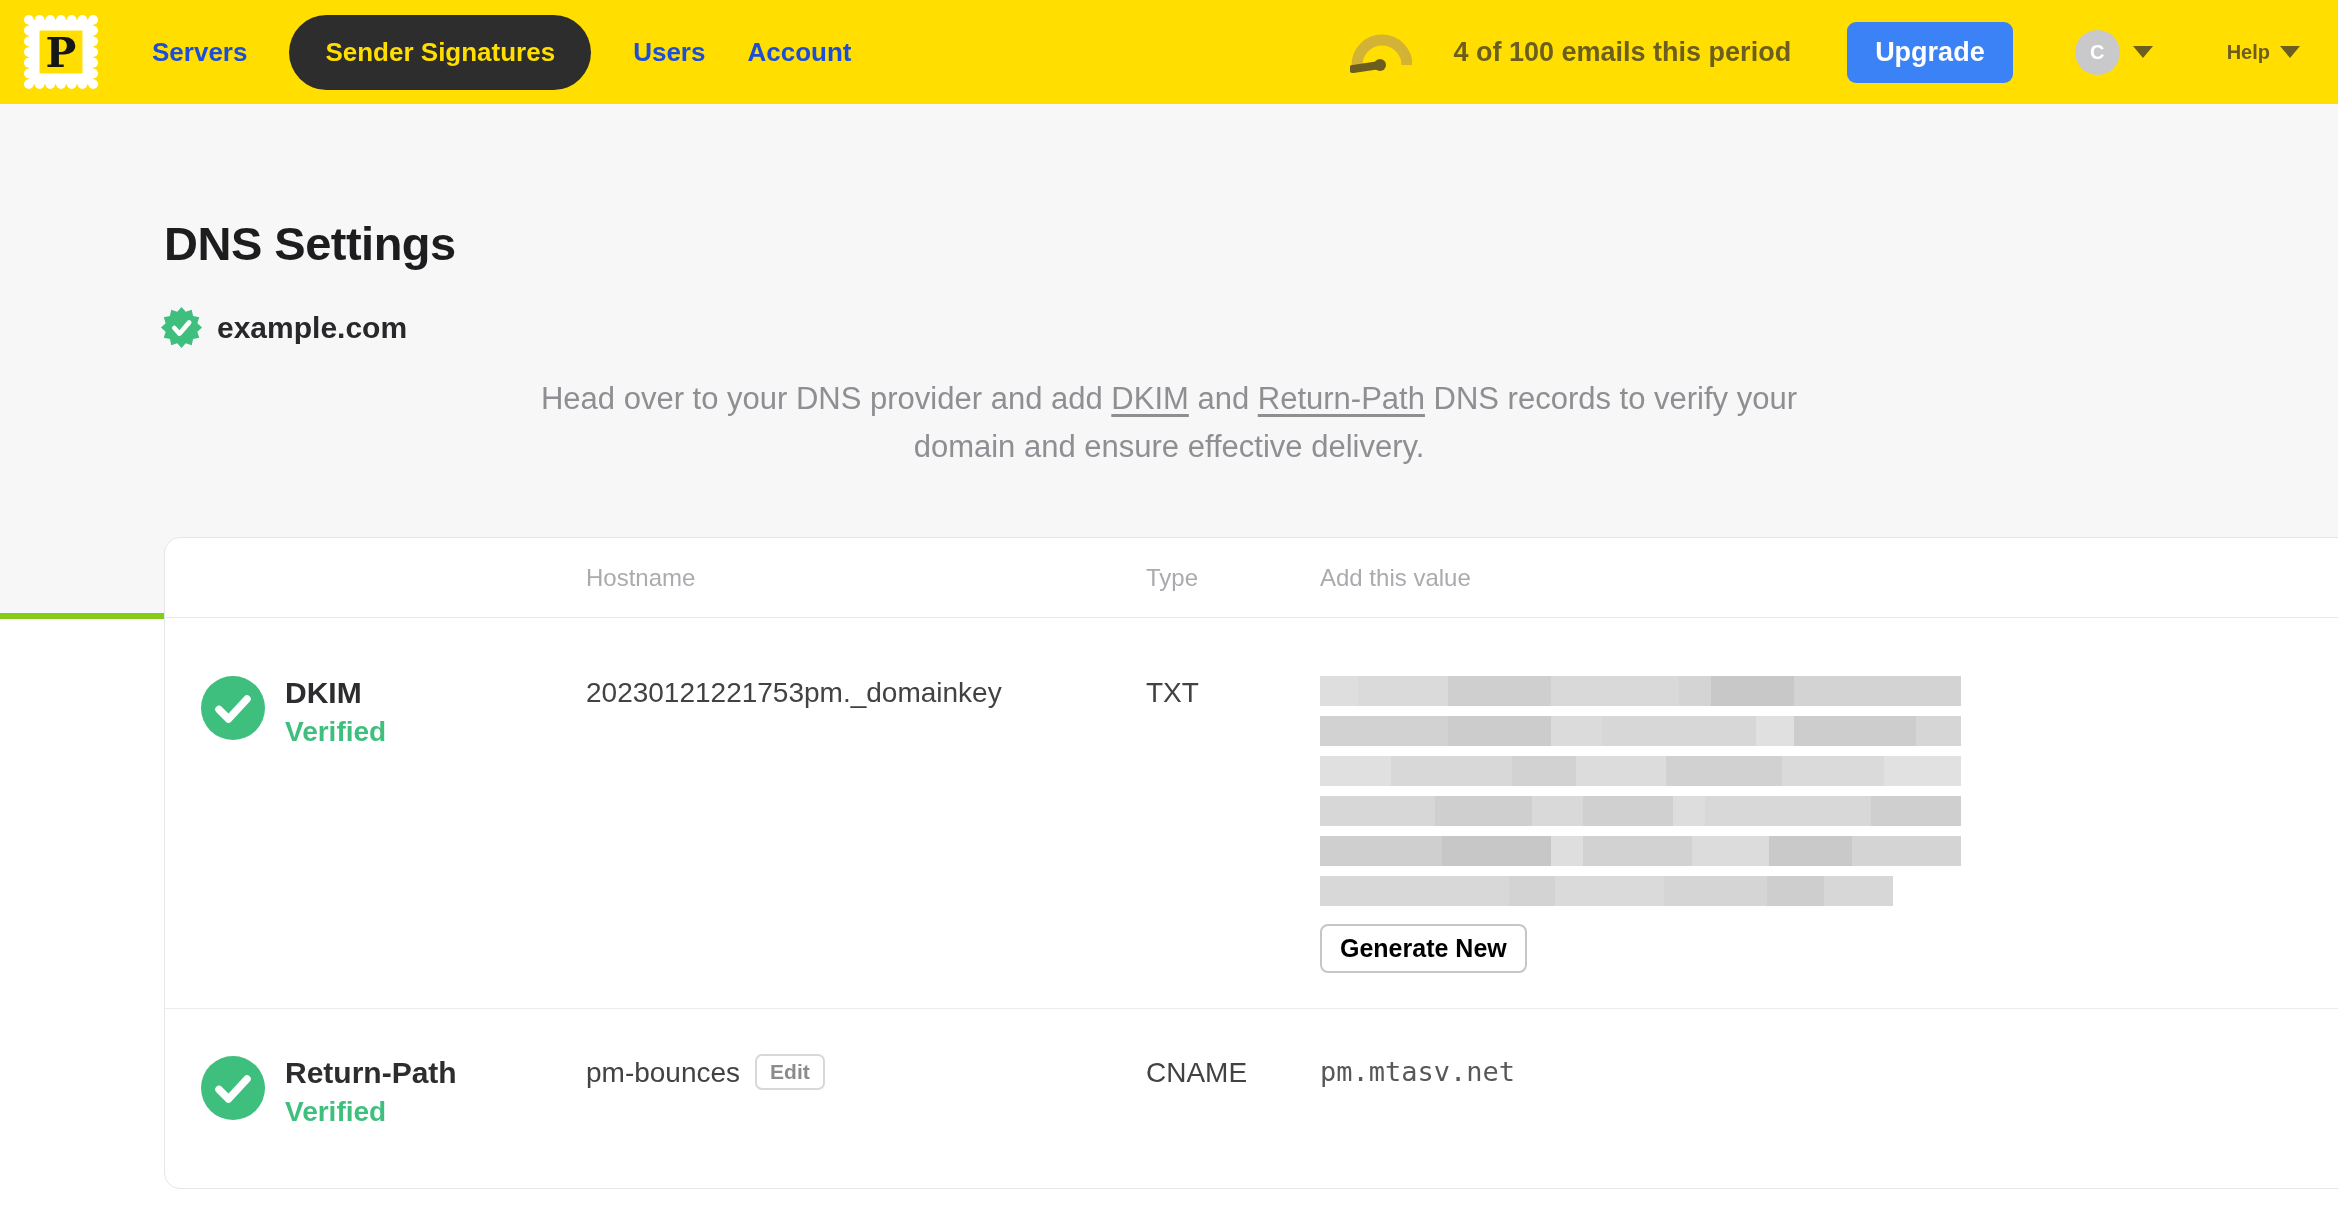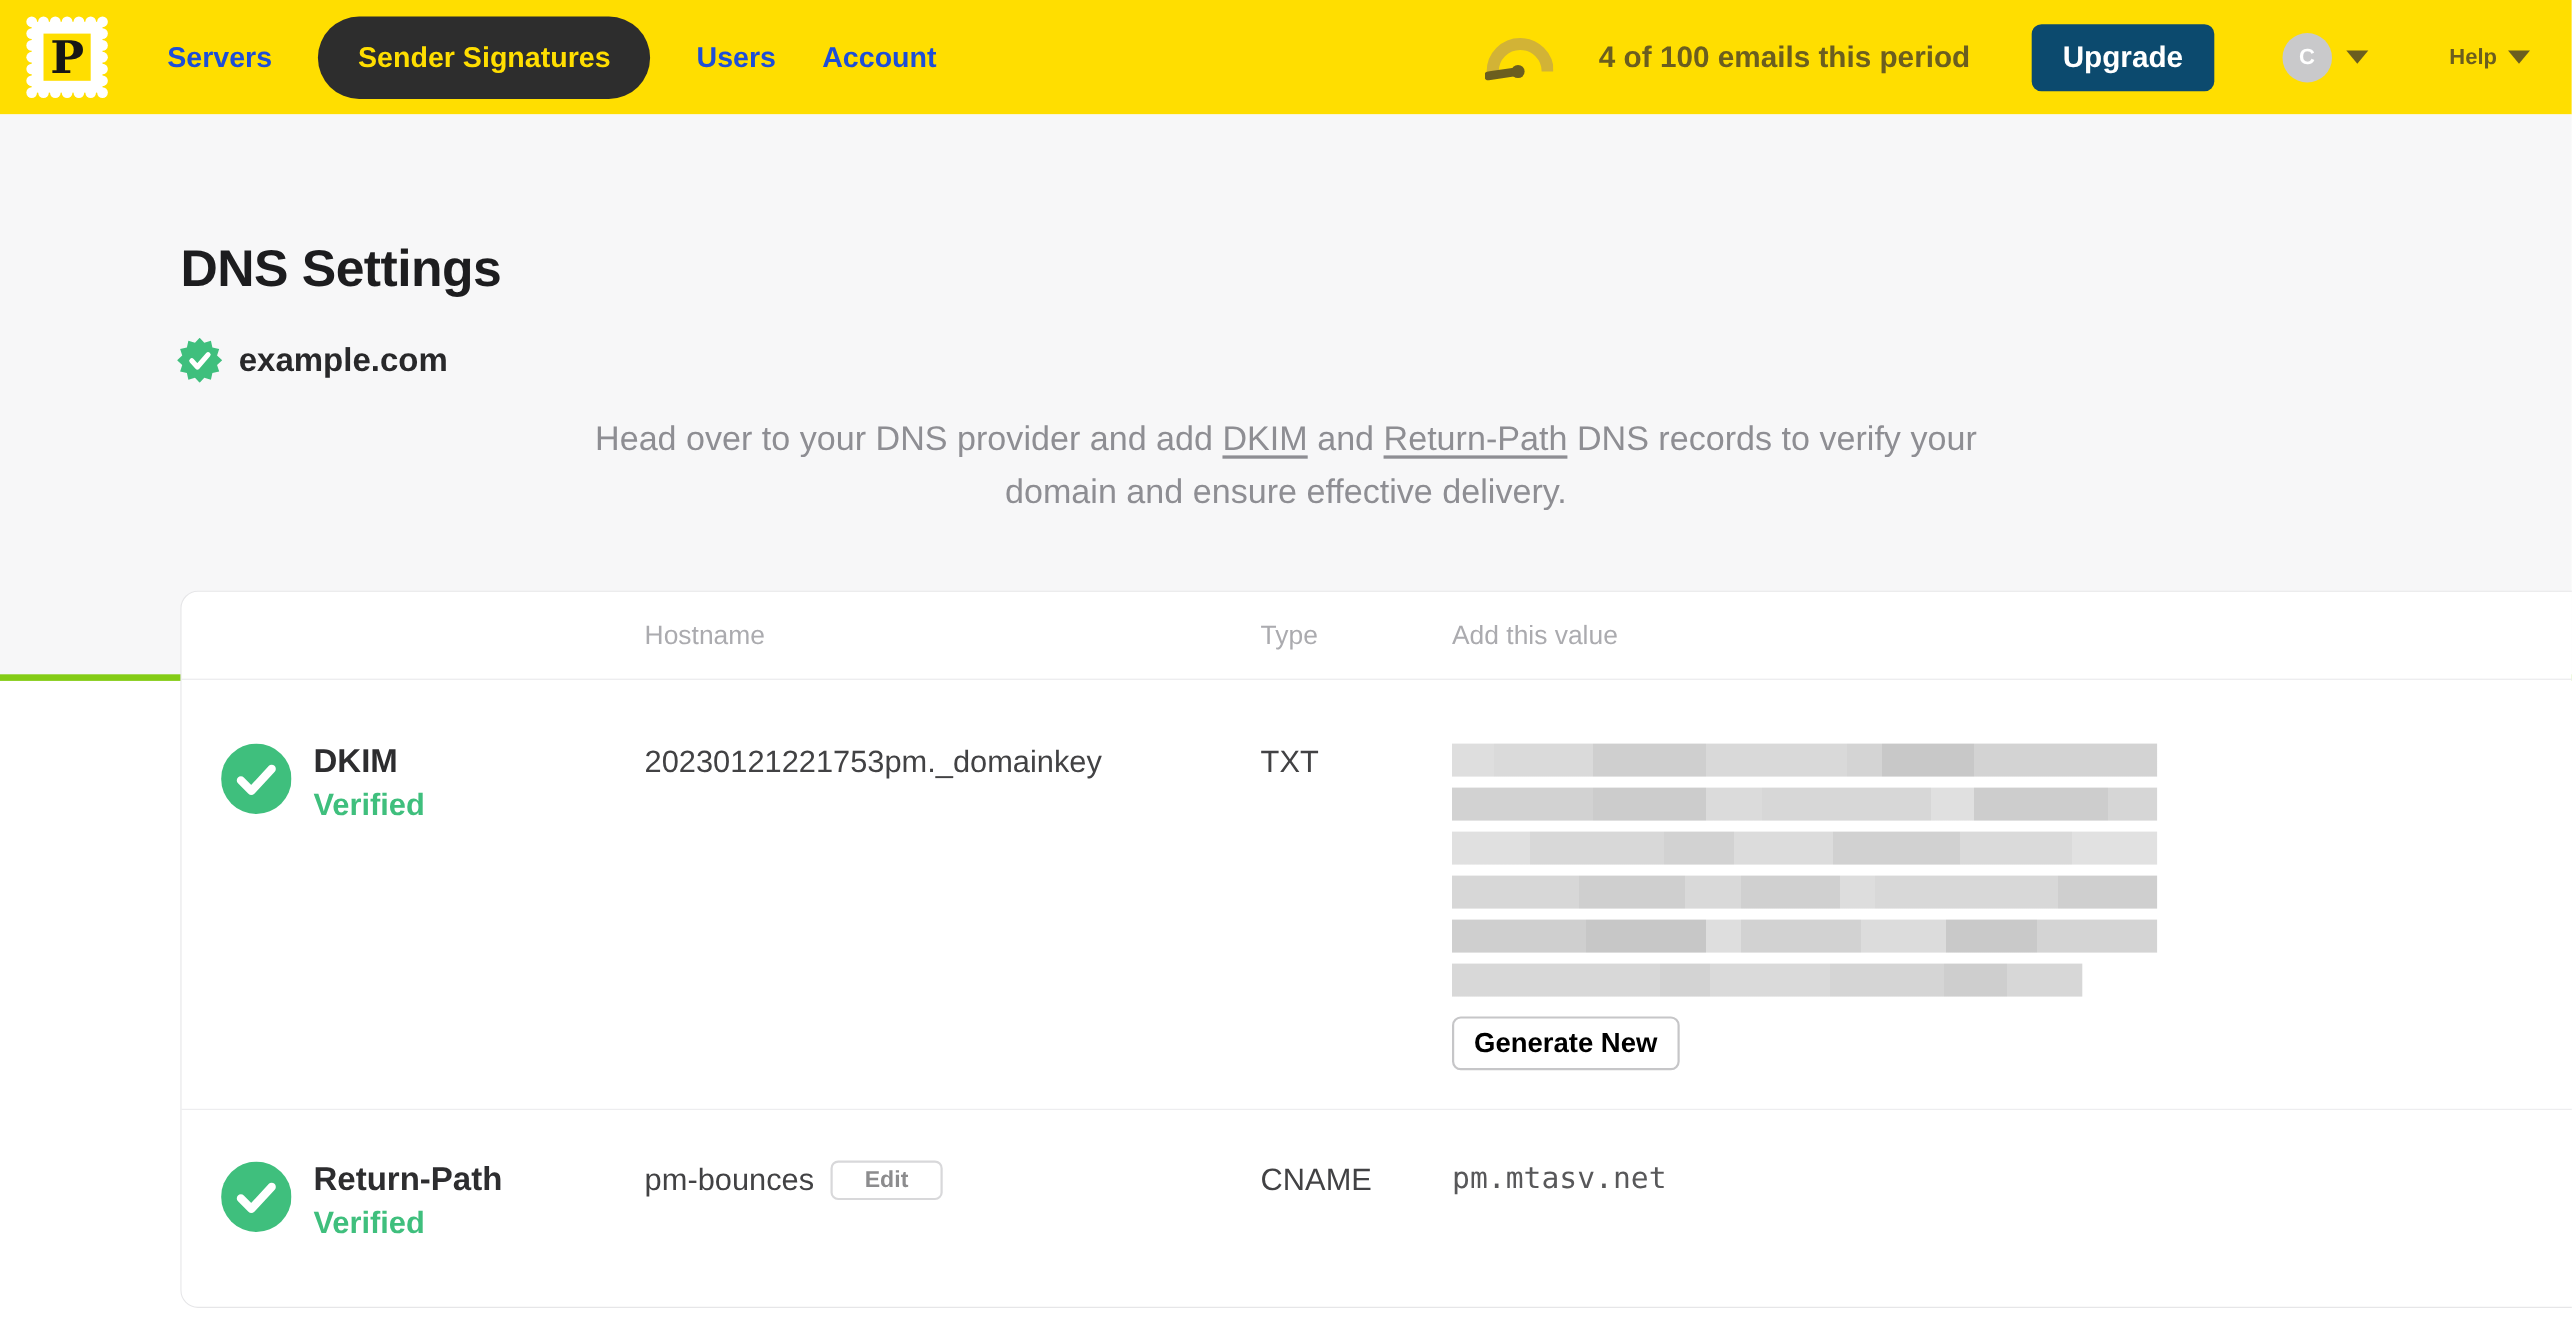--- a/index.html
+++ b/index.html
@@ -12,21 +12,21 @@
 
   
   .navbar { height:104px; background:#FFDE00; display:flex; align-items:center; padding:0 22px; }
   .logo { width:78px; height:78px; margin-right:52px; flex:none; cursor:pointer; }
   .nav { display:flex; align-items:center; gap:42px; }
   .nav-item { font-size:26px; font-weight:bold; color:#1d4ed8; text-decoration:none; cursor:pointer; white-space:nowrap; }
   .nav-item.active { background:#2D2D2D; color:#FFDE00; padding:22px 36px; border-radius:40px; }
   .nav-right { margin-left:auto; display:flex; align-items:center;gap:28px; }
   .gauge { margin-right:14px; flex:none; }
   .usage { font-size:27px; font-weight:bold; color:#6b5e1f; margin-right:28px; white-space:nowrap; }
-  .upgrade-btn { background:#0c4a6e; color:#fff; font-weight:bold; font-size:27px; border:none;
+  .upgrade-btn { background:#3b82f6; color:#fff; font-weight:bold; font-size:27px; border:none;
     border-radius:9px; padding:15px 28px; margin-right:34px; font-family:inherit; cursor:pointer; }
   .avatar-wrap { display:flex; align-items:center; gap:13px; margin-right:46px; cursor:pointer; }
   .avatar { width:45px; height:45px; border-radius:50%; background:#C9C9CB; color:#fff; font-weight:bold;
     font-size:20px; display:flex; align-items:center; justify-content:center; }
   .caret { width:0; height:0; border-left:10px solid transparent; border-right:10px solid transparent;
     border-top:12px solid #6b5e1f; }
   .help-wrap { display:flex; align-items:center; gap:10px; font-size:20px; font-weight:bold;
     color:#6b5e1f; margin-right:16px; cursor:pointer; }
 
   
@@ -45,21 +45,21 @@
   .grid { display:grid; grid-template-columns:385px 560px 174px 1fr; padding-left:36px; }
   .thead { height:80px; align-items:center; border-bottom:1px solid #E9E9EB;
     color:#ABABAF; font-size:24px; }
   .row1 { height:391px; border-bottom:1px solid #ECECEE; padding-top:58px; }
   .row2 { height:178px; padding-top:47px; }
   .record { display:flex; gap:20px; align-items:flex-start; }
   .check-icon { flex:none; }
   .rec-name { font-size:30px; font-weight:800; color:#2d2d2f; line-height:34px; }
   .rec-status { font-size:28px; font-weight:bold; color:#3FBF7D; margin-top:6px; }
   .cell-host, .cell-type { font-size:28px; color:#424244; line-height:34px; }
-  .edit-btn { margin-left:15px; padding:4px 29px; border:2px solid #D8D8DA; border-radius:7px;
+  .edit-btn { margin-left:15px; padding:4px 13px; border:2px solid #D8D8DA; border-radius:7px;
     background:#fff; color:#8c8c8e; font-size:21px; font-weight:bold; font-family:inherit;
     position:relative; top:-3px; cursor:pointer; }
   .bar { height:30px; width:641px; margin-bottom:10px; }
   .bar.b1 { background:linear-gradient(90deg,#DEDEDE 0 6%,#DADADA 6% 20%,#CFCFCF 20% 36%,#D9D9D9 36% 56%,#D4D4D4 56% 61%,#C8C8C8 61% 74%,#D3D3D3 74% 100%); }
   .bar.b2 { background:linear-gradient(90deg,#D2D2D2 0 20%,#CCCCCC 20% 36%,#DBDBDB 36% 44%,#D7D7D7 44% 68%,#E0E0E0 68% 74%,#CDCDCD 74% 93%,#D6D6D6 93% 100%); }
   .bar.b3 { background:linear-gradient(90deg,#E0E0E0 0 11%,#D8D8D8 11% 30%,#D2D2D2 30% 40%,#DCDCDC 40% 54%,#D1D1D1 54% 72%,#DADADA 72% 88%,#E1E1E1 88% 100%); }
   .bar.b4 { background:linear-gradient(90deg,#D7D7D7 0 18%,#CFCFCF 18% 33%,#D9D9D9 33% 41%,#D0D0D0 41% 55%,#DDDDDD 55% 60%,#D8D8D8 60% 86%,#CFCFCF 86% 100%); }
   .bar.b5 { background:linear-gradient(90deg,#CFCFCF 0 19%,#C7C7C7 19% 36%,#DEDEDE 36% 41%,#D2D2D2 41% 58%,#DCDCDC 58% 70%,#C9C9C9 70% 83%,#D4D4D4 83% 100%); }
   .bar.b6 { width:573px; background:linear-gradient(90deg,#D8D8D8 0 33%,#D3D3D3 33% 41%,#DADADA 41% 60%,#D5D5D5 60% 78%,#CECECE 78% 88%,#D7D7D7 88% 100%); }
   .generate-btn { margin-top:8px; padding:8px 18px; border:2px solid #C6C6C8; border-radius:8px;

